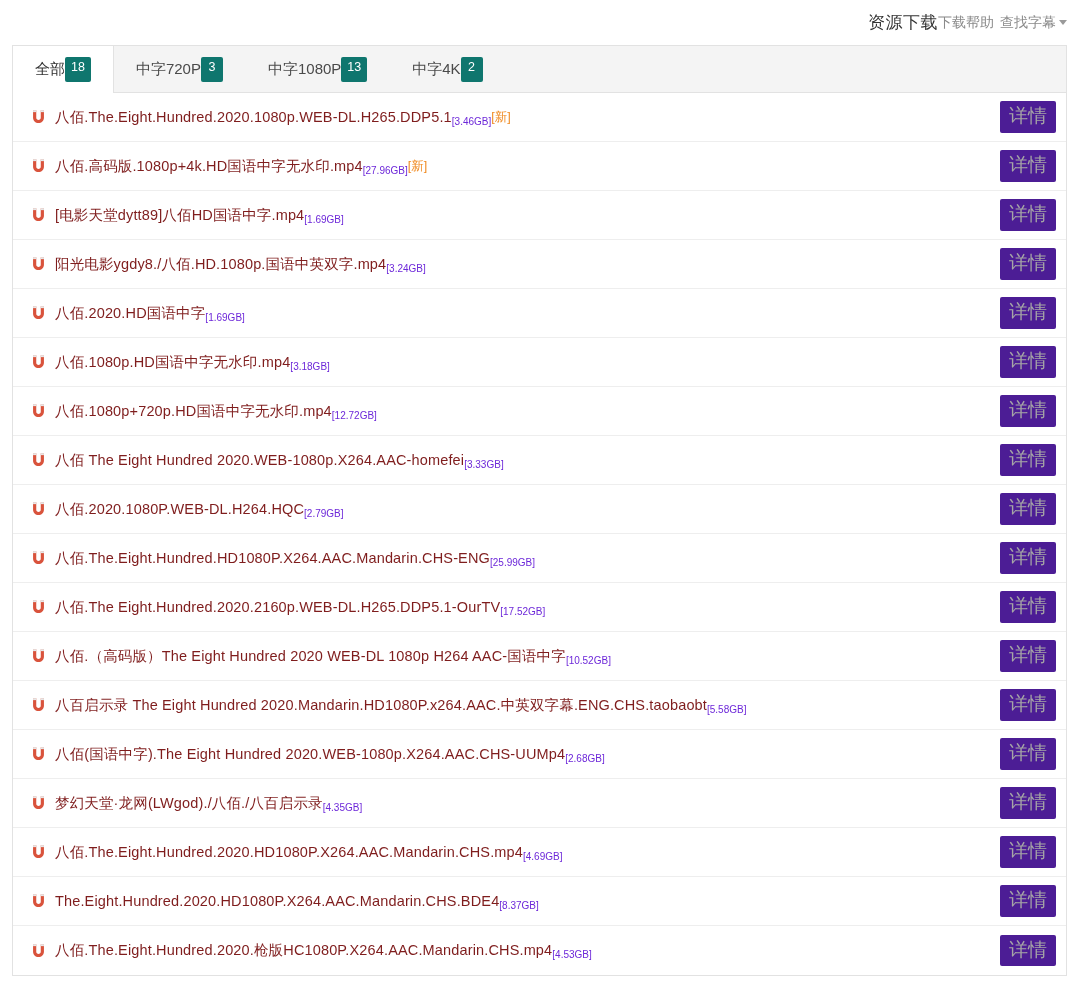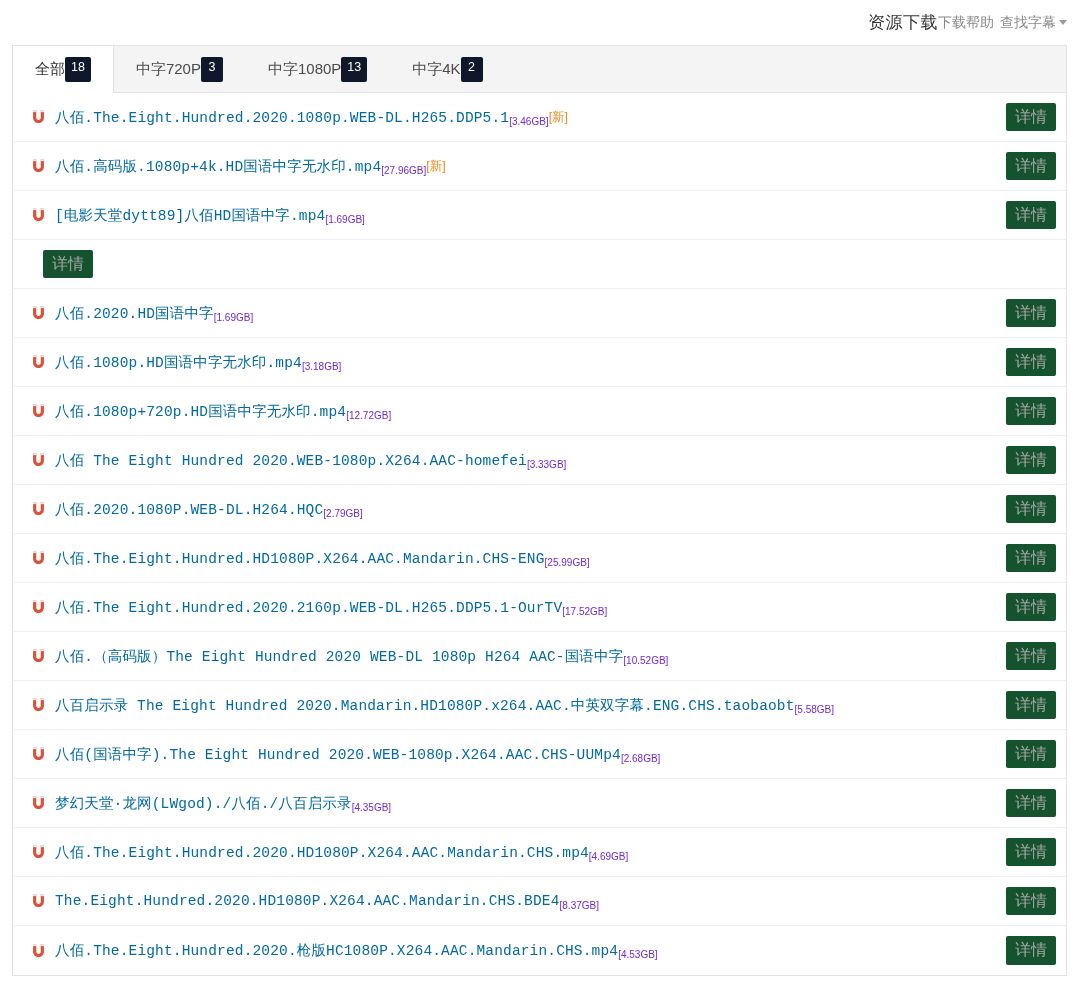--- a/index.html
+++ b/index.html
@@ -89,21 +89,21 @@
     border-right: 1px solid #e2e2e2;
     margin-bottom: -1px;
     padding-bottom: 1px;
   }
   .tab-badge {
     display: inline-block;
     min-width: 22px;
     height: 25px;
     line-height: 20px;
     padding: 0 6px;
-    background: #0f172a;
+    background: #0f766e;
     color: #ffffff;
     font-size: 12.5px;
     text-align: center;
     border-radius: 2px;
     font-family: "Liberation Sans", sans-serif;
   }
 
   
   .rows { background: #fff; }
   .row {
@@ -127,52 +127,50 @@
   .magnet-icon {
     flex: 0 0 auto;
     width: 15px;
     height: 16px;
     margin-right: 9px;
     position: relative;
     top: 0px;
   }
 
   .res-link {
-    color: #0369a1;
+    color: #7f1d1d;
     font-size: 14.5px;
     text-decoration: none;
     cursor: pointer;
     letter-spacing: 0.15px;
-    font-family: Liberation Mono, monospace;
   }
 
   .res-size {
     color: #6d28d9;
     font-size: 10px;
     margin-left: 0px;
     white-space: nowrap;
     margin-top: 8px;
   }
   .res-new {
     color: #f08a21;
     font-size: 12.5px;
     margin-left: 0px;
     white-space: nowrap;
   }
 
   .detail-btn {
     flex: 0 0 auto;
-    background: #14532d;
+    background: #4c1d95;
     color: #a6a6a6;
-    font-size: 16px;
+    font-size: 19px;
     padding: 5px 9px 6px 9px;
     border: none;
     border-radius: 2px;
     cursor: pointer;
-    margin-left: 12px;
     line-height: 1.1;
     font-family: "Liberation Sans", sans-serif;
   }
 </style>
 </head>
 <body>
 
 <div class="page">
 
   <div class="header">
@@ -237,20 +235,29 @@
                 <path d="M2.2 1.2h3.4v8.1c0 1.4 1.05 2.4 2.4 2.4s2.4-1.0 2.4-2.4V1.2h3.4v8.1c0 3.25-2.55 5.7-5.8 5.7S2.2 12.55 2.2 9.3V1.2z" fill="#d9533c"></path>
                 <rect x="2.2" y="1.2" width="3.4" height="2.1" fill="#e8e8e8"></rect>
                 <rect x="10.4" y="1.2" width="3.4" height="2.1" fill="#e8e8e8"></rect>
               </svg></span>
             <a class="res-link" href="#">[电影天堂dytt89]八佰HD国语中字.mp4</a>
             <span class="res-size">[1.69GB]</span>
           </div>
           <button class="detail-btn">详情</button>
         </div>
         <div class="row">
+          <div class="row-main">
+            <span class="magnet-icon"><svg viewBox="0 0 16 17" width="15" height="16" aria-hidden="true">
+                <path d="M2.2 1.2h3.4v8.1c0 1.4 1.05 2.4 2.4 2.4s2.4-1.0 2.4-2.4V1.2h3.4v8.1c0 3.25-2.55 5.7-5.8 5.7S2.2 12.55 2.2 9.3V1.2z" fill="#d9533c"></path>
+                <rect x="2.2" y="1.2" width="3.4" height="2.1" fill="#e8e8e8"></rect>
+                <rect x="10.4" y="1.2" width="3.4" height="2.1" fill="#e8e8e8"></rect>
+              </svg></span>
+            <a class="res-link" href="#">阳光电影ygdy8./八佰.HD.1080p.国语中英双字.mp4</a>
+            <span class="res-size">[3.24GB]</span>
+          </div>
           <button class="detail-btn">详情</button>
         </div>
         <div class="row">
           <div class="row-main">
             <span class="magnet-icon"><svg viewBox="0 0 16 17" width="15" height="16" aria-hidden="true">
                 <path d="M2.2 1.2h3.4v8.1c0 1.4 1.05 2.4 2.4 2.4s2.4-1.0 2.4-2.4V1.2h3.4v8.1c0 3.25-2.55 5.7-5.8 5.7S2.2 12.55 2.2 9.3V1.2z" fill="#d9533c"></path>
                 <rect x="2.2" y="1.2" width="3.4" height="2.1" fill="#e8e8e8"></rect>
                 <rect x="10.4" y="1.2" width="3.4" height="2.1" fill="#e8e8e8"></rect>
               </svg></span>
             <a class="res-link" href="#">八佰.2020.HD国语中字</a>

